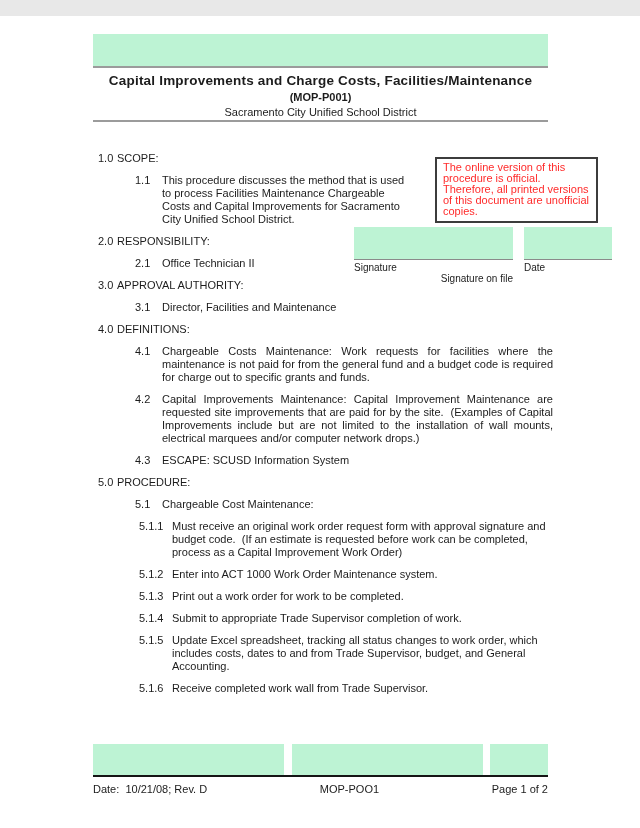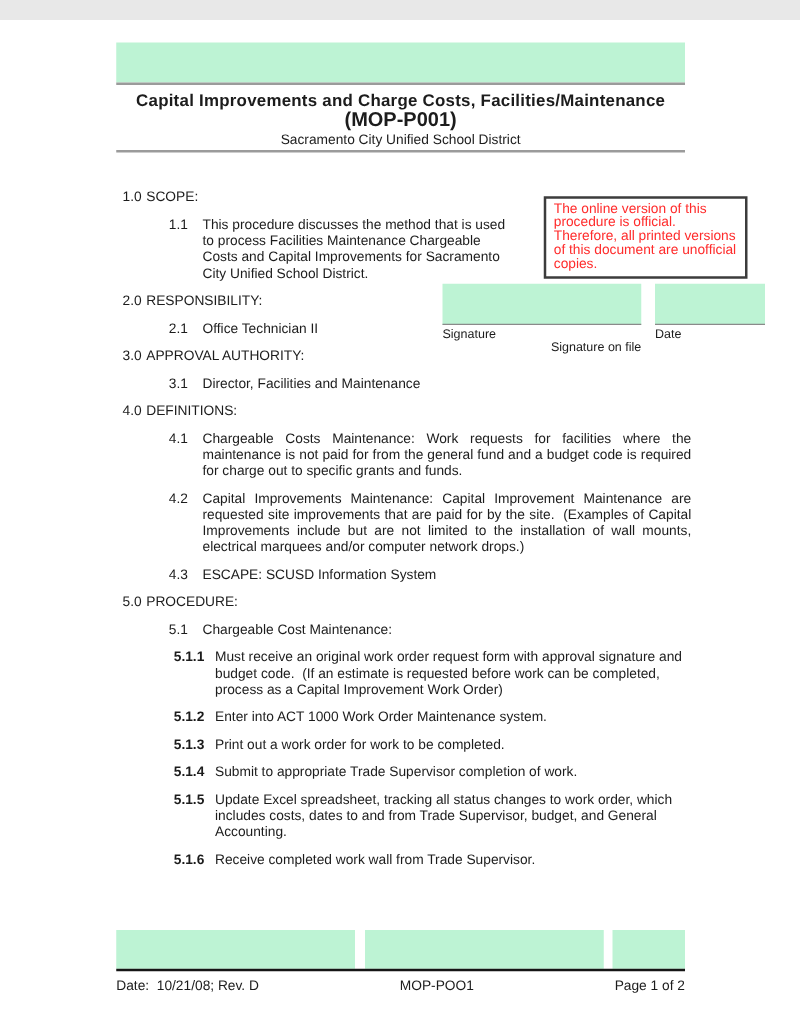--- a/index.html
+++ b/index.html
@@ -28,21 +28,21 @@
   .rule-top    { top: 50px; }
   .rule-title  { top: 104px; }
   .title-block {
     position: absolute; left: 93px; top: 56px; width: 455px;
     text-align: center;
   }
   .doc-title {
     font-size: 13.5px; font-weight: 700; line-height: 17px;
     letter-spacing: .2px;
   }
-  .doc-code  { font-size: 16px; font-weight: 700; line-height: 16px; }
+  .doc-code  { font-size: 11px; font-weight: 700; line-height: 16px; }
   .district  { font-size: 11px; line-height: 14px; }
 
   
   .notice {
     position: absolute; left: 435px; top: 141px; width: 163px; min-height: 47px;
     border: 2px solid #3c3c3c;
     background: #fff;
     padding: 3px 5px 4px 6px;
   }
   .notice .ntext {
@@ -74,21 +74,21 @@
     position: absolute; left: 98px; top: 136px; width: 455px;
     font-size: 11px; line-height: 13px;
   }
   .item { display: flex; margin-bottom: 9px; }
   .item .num  { flex: none; }
   .item .text { flex: 1; white-space: pre-wrap; }
   .item.level1 .num { width: 19px; }
   .item.level2 { padding-left: 37px; }
   .item.level2 .num { width: 27px; }
   .item.level3 { padding-left: 41px; }
-  .item.level3 .num { width: 33px; font-weight: bold; }
+  .item.level3 .num { width: 33px; }
   .item.justify .text { text-align: justify; }
   .item.narrow .text { max-width: 250px; }
 
   
   .foot-green { position: absolute; top: 728px; height: 31px; background: #bdf3d4; }
   .fg-left   { left: 93px;  width: 191px; }
   .fg-center { left: 292px; width: 191px; }
   .fg-right  { left: 490px; width: 58px;  }
   .foot-rule {
     position: absolute; left: 93px; top: 759px; width: 455px; height: 2px;

